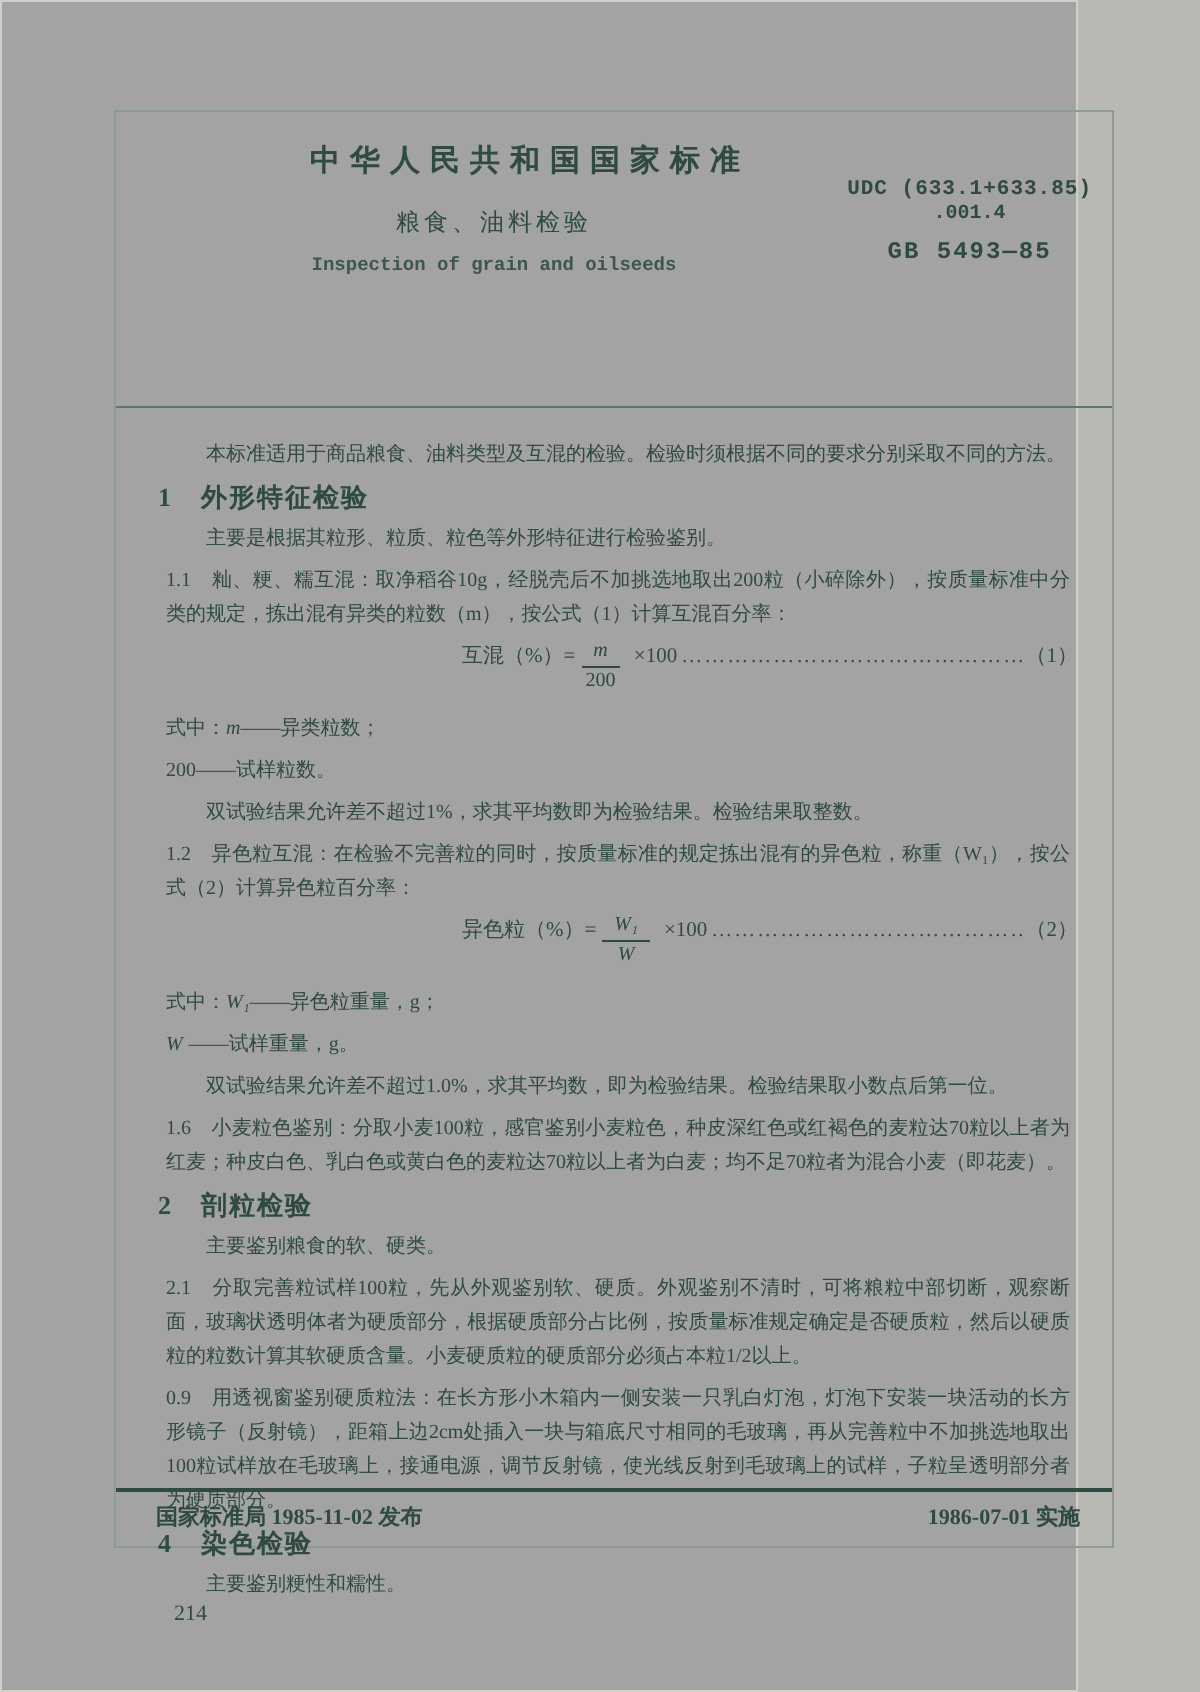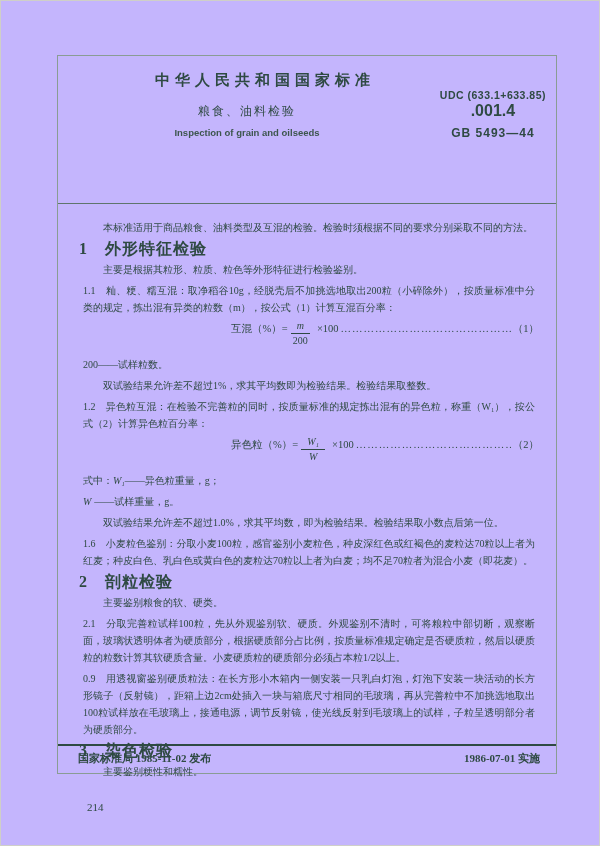--- a/index.html
+++ b/index.html
@@ -1,33 +1,33 @@
 <!DOCTYPE html>
 <html><head>
 <meta charset="utf-8">
 <style>
   *{margin:0;padding:0;box-sizing:border-box}
   html,body{width:600px;height:846px}
   body{background:#b9b9b4;font-family:"Liberation Serif","DejaVu Serif",serif;overflow:hidden}
-  .page{position:relative;width:600px;height:846px;background:#c4b5fd;border:1px solid #cfcfc8;color:#2f4a43}
+  .page{position:relative;width:539px;height:846px;background:#a3a3a3;border:1px solid #cfcfc8;color:#2f4a43}
   .frame{position:absolute;left:56px;top:54px;width:500px;height:719px;border:1px solid #8a9c94}
   .header{position:relative;height:148px;border-bottom:1px solid #5f756c;padding-top:15px}
   .authority{text-align:center;padding-right:84px;font-weight:bold;font-size:15px;letter-spacing:5px}
-  .udc{position:absolute;top:33px;right:10px;text-align:center;font-family:Liberation Sans, sans-serif}
+  .udc{position:absolute;top:33px;right:10px;text-align:center;font-family:Liberation Mono, monospace}
   .udc-l1{font-size:10.5px;font-weight:bold;white-space:nowrap;letter-spacing:.5px}
-  .udc-l2{font-size:16px;font-weight:bold;margin-top:1px}
+  .udc-l2{font-size:10px;font-weight:bold;margin-top:1px}
   .std-code{font-size:12px;font-weight:bold;margin-top:6px;letter-spacing:1px}
   .titles{margin-top:11px;text-align:center;padding-right:120px}
   .title-cn{font-size:12px;font-weight:normal;letter-spacing:2px;line-height:21px}
-  .title-en{font-family:Liberation Sans, sans-serif;font-size:9.5px;font-weight:bold;line-height:12px;color:#3d564e}
+  .title-en{font-family:Liberation Mono, monospace;font-size:9.5px;font-weight:bold;line-height:12px;color:#3d564e}
   .title-en.first{margin-top:5px}
   .body{padding:11px 17px 0 21px;font-size:10px;line-height:17px;text-align:justify}
   .body p{margin:4px}
   .indent{text-indent:2em}
-  h2.sec{font-size:16px;font-weight:bold;margin:4px 0 2px;letter-spacing:1px;line-height:17px}
+  h2.sec{font-size:13px;font-weight:bold;margin:4px 0 2px;letter-spacing:1px;line-height:17px}
   .where-cont{margin-left:37px}
   .var{font-style:italic;font-family:"Liberation Serif","DejaVu Serif",serif}
   .w-sp{margin-right:3px}
   .formula{display:flex;height:32px;padding-left:152px;font-size:10.5px}
   .frac{display:inline-flex;flex-direction:column;align-items:center;margin:0 3px;line-height:12px;text-align:center;font-size:10px}
   .frac .num{padding:0 6px 1px;border-bottom:1px solid #2f4a43}
   .frac .den{padding-top:1px}
   .f-mult{margin-left:4px}
   .f-dots{flex:1;overflow:hidden;white-space:nowrap;margin:0 2px;letter-spacing:1px}
   .f-no{white-space:nowrap}
@@ -38,21 +38,21 @@
 <body>
 
 <div class="page">
   <div class="frame">
 
     <div class="header">
       <div class="authority">中华人民共和国国家标准</div>
       <div class="udc">
         <div class="udc-l1">UDC (633.1+633.85)</div>
         <div class="udc-l2">.001.4</div>
-        <div class="std-code">GB 5493—44</div>
+        <div class="std-code">GB 5493—85</div>
       </div>
       <div class="titles">
         <div class="title-cn">粮食、油料检验</div>
         <div class="title-en first">Inspection of grain and oilseeds</div>
       </div>
     </div>
 
     <div class="body">
       <p class="indent">本标准适用于商品粮食、油料类型及互混的检验。检验时须根据不同的要求分别采取不同的方法。</p>
 
@@ -64,20 +64,21 @@
         <span>互混（%）=</span>
         <span class="frac">
             <span class="num var">m</span>
             <span class="den">200</span>
           </span>
         <span class="f-mult">×100</span>
         <span class="f-dots">……………………………………………………………………</span>
         <span class="f-no">（1）</span>
       </div>
 
+      <p><span>式中：</span><span class="var">m</span><span>——异类粒数；</span></p>
       <p class="where-cont"><span>200</span><span>——试样粒数。</span></p>
       <p class="indent">双试验结果允许差不超过1%，求其平均数即为检验结果。检验结果取整数。</p>
 
       <p>1.2　异色粒互混：在检验不完善粒的同时，按质量标准的规定拣出混有的异色粒，称重（W₁），按公式（2）计算异色粒百分率：</p>
 
       <div class="formula">
         <span>异色粒（%）=</span>
         <span class="frac">
             <span class="num var">W₁</span>
             <span class="den var">W</span>
@@ -91,21 +92,21 @@
       <p class="where-cont"><span class="var w-sp">W</span><span>——试样重量，g。</span></p>
       <p class="indent">双试验结果允许差不超过1.0%，求其平均数，即为检验结果。检验结果取小数点后第一位。</p>
 
       <p>1.6　小麦粒色鉴别：分取小麦100粒，感官鉴别小麦粒色，种皮深红色或红褐色的麦粒达70粒以上者为红麦；种皮白色、乳白色或黄白色的麦粒达70粒以上者为白麦；均不足70粒者为混合小麦（即花麦）。</p>
 
       <h2 class="sec">2　剖粒检验</h2>
       <p class="indent">主要鉴别粮食的软、硬类。</p>
       <p>2.1　分取完善粒试样100粒，先从外观鉴别软、硬质。外观鉴别不清时，可将粮粒中部切断，观察断面，玻璃状透明体者为硬质部分，根据硬质部分占比例，按质量标准规定确定是否硬质粒，然后以硬质粒的粒数计算其软硬质含量。小麦硬质粒的硬质部分必须占本粒1/2以上。</p>
       <p>0.9　用透视窗鉴别硬质粒法：在长方形小木箱内一侧安装一只乳白灯泡，灯泡下安装一块活动的长方形镜子（反射镜），距箱上边2cm处插入一块与箱底尺寸相同的毛玻璃，再从完善粒中不加挑选地取出100粒试样放在毛玻璃上，接通电源，调节反射镜，使光线反射到毛玻璃上的试样，子粒呈透明部分者为硬质部分。</p>
 
-      <h2 class="sec">3　染色检验</h2>
+      <h2 class="sec">4　染色检验</h2>
       <p class="indent">主要鉴别粳性和糯性。</p>
     </div>
 
     <div class="footer">
       <span>国家标准局 1985-11-02 发布</span>
       <span>1986-07-01 实施</span>
     </div>
   </div>
 
   <div class="page-no">214</div>

